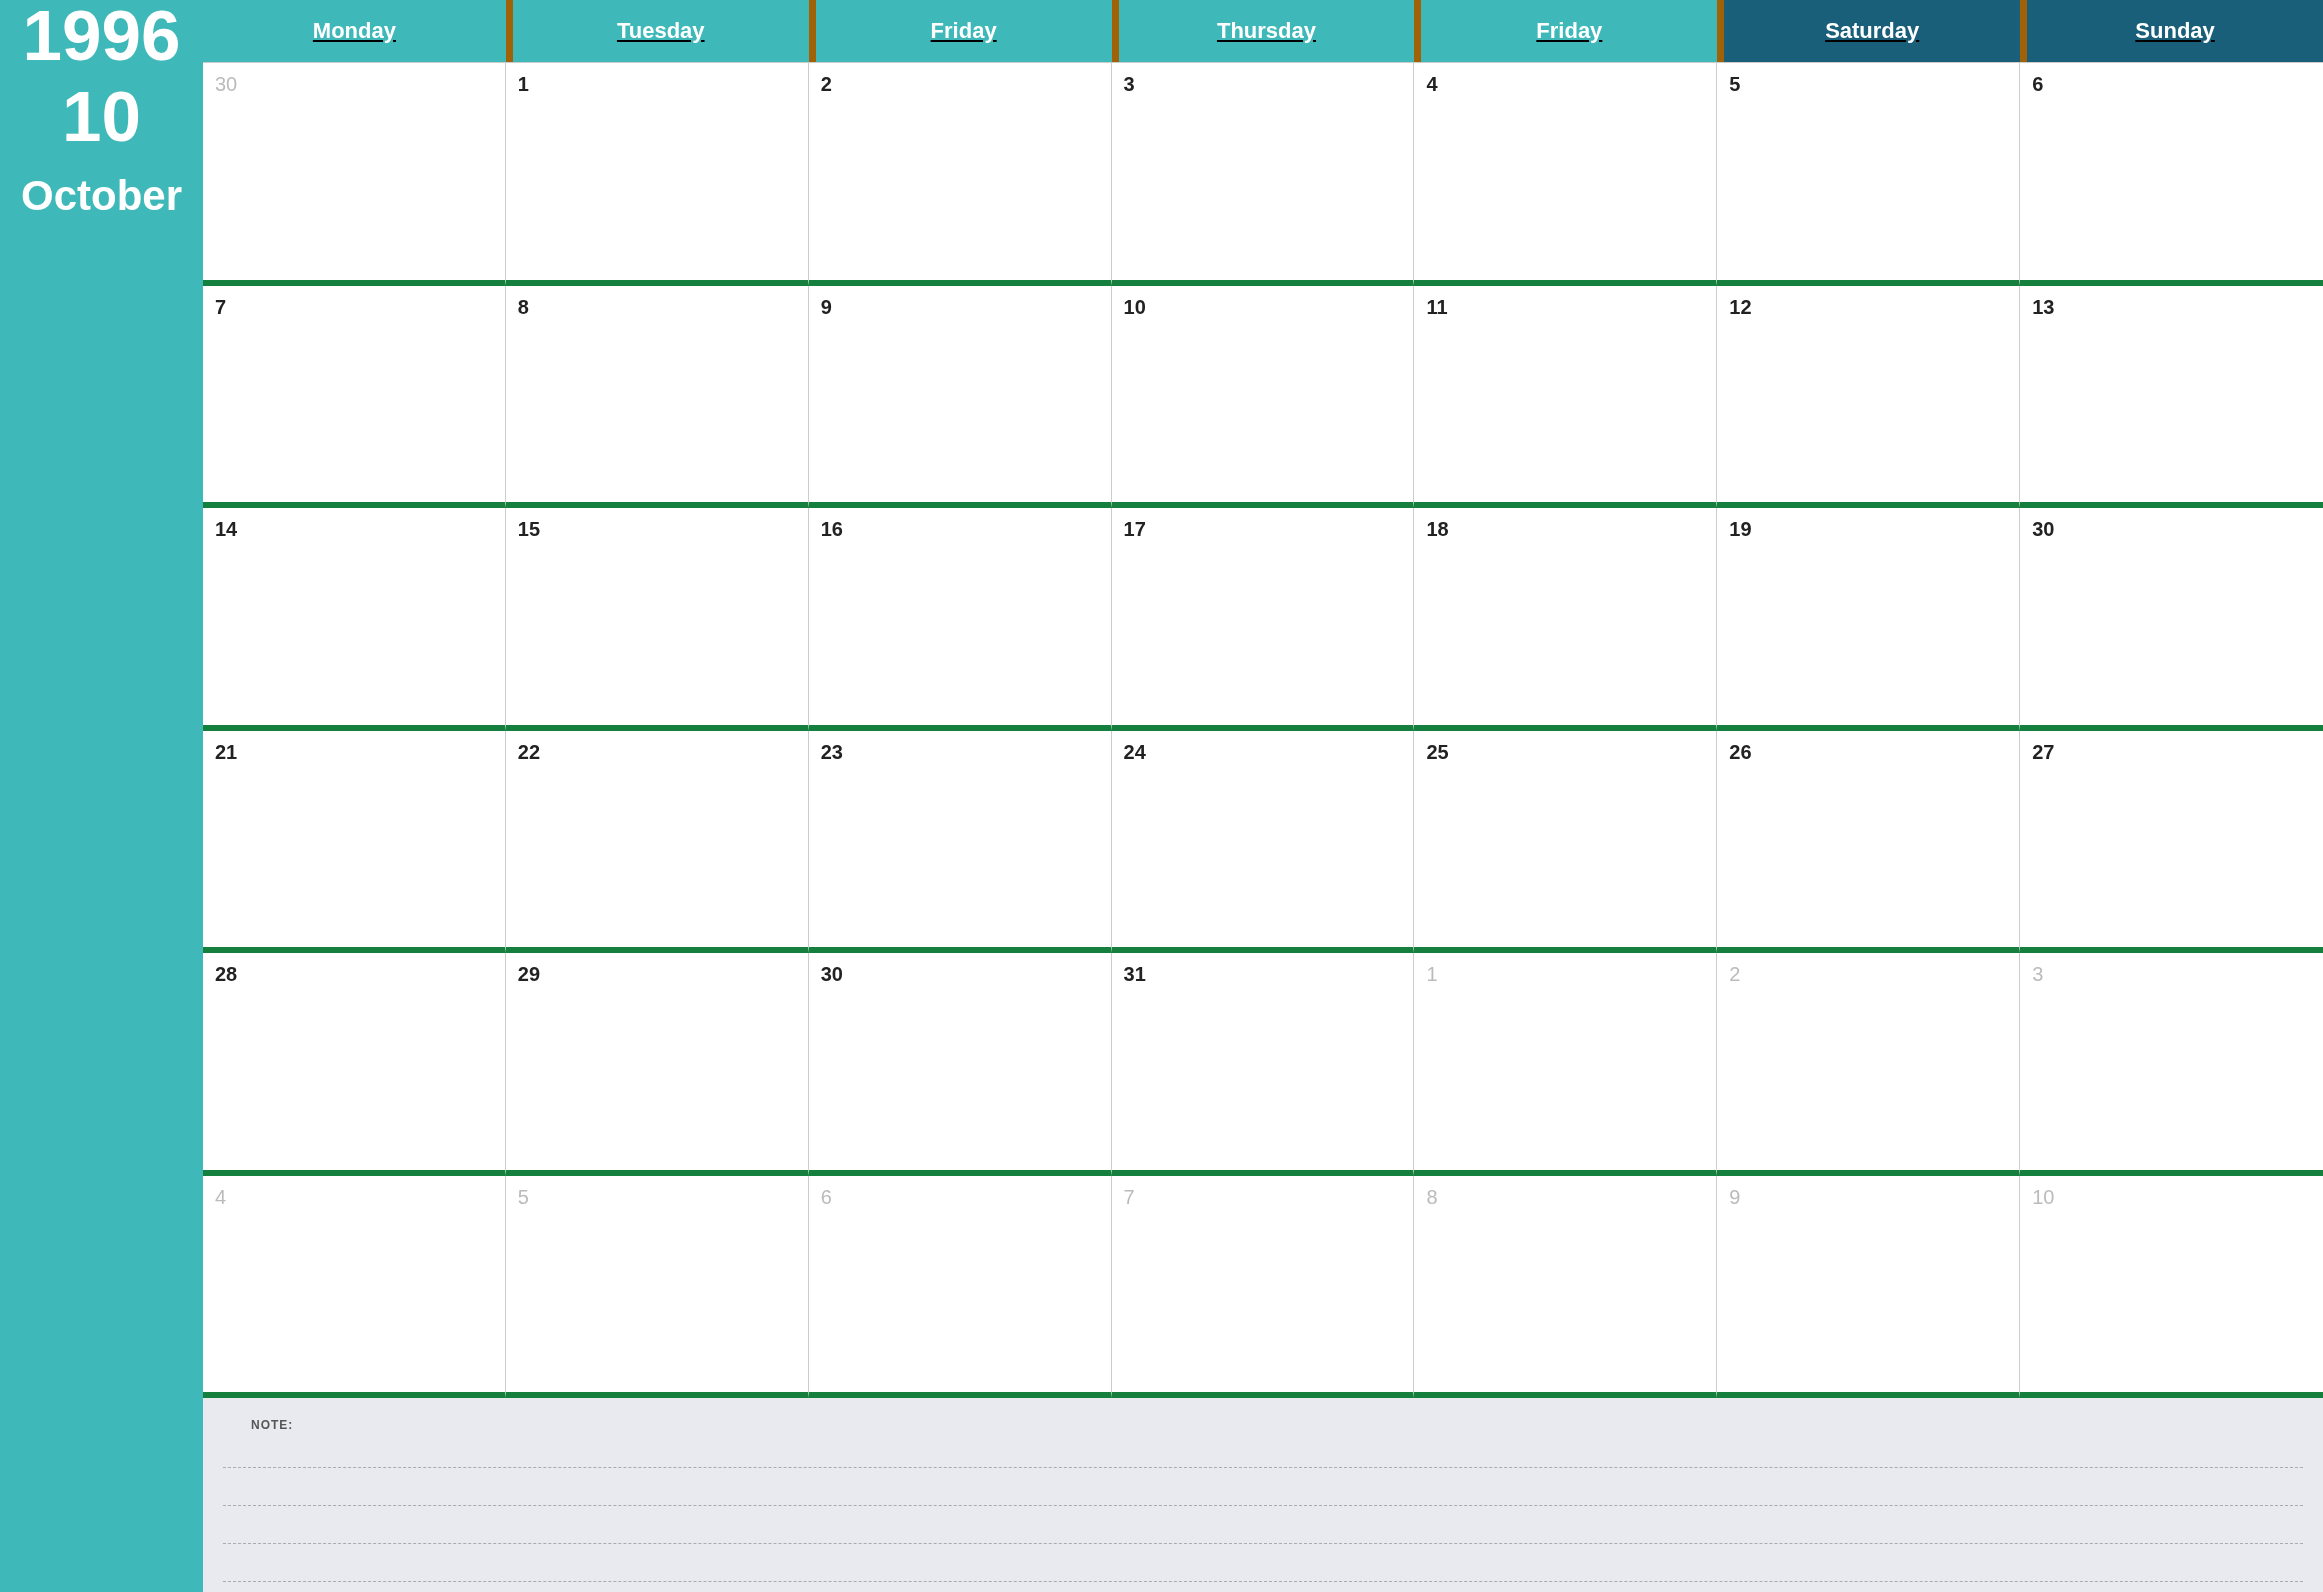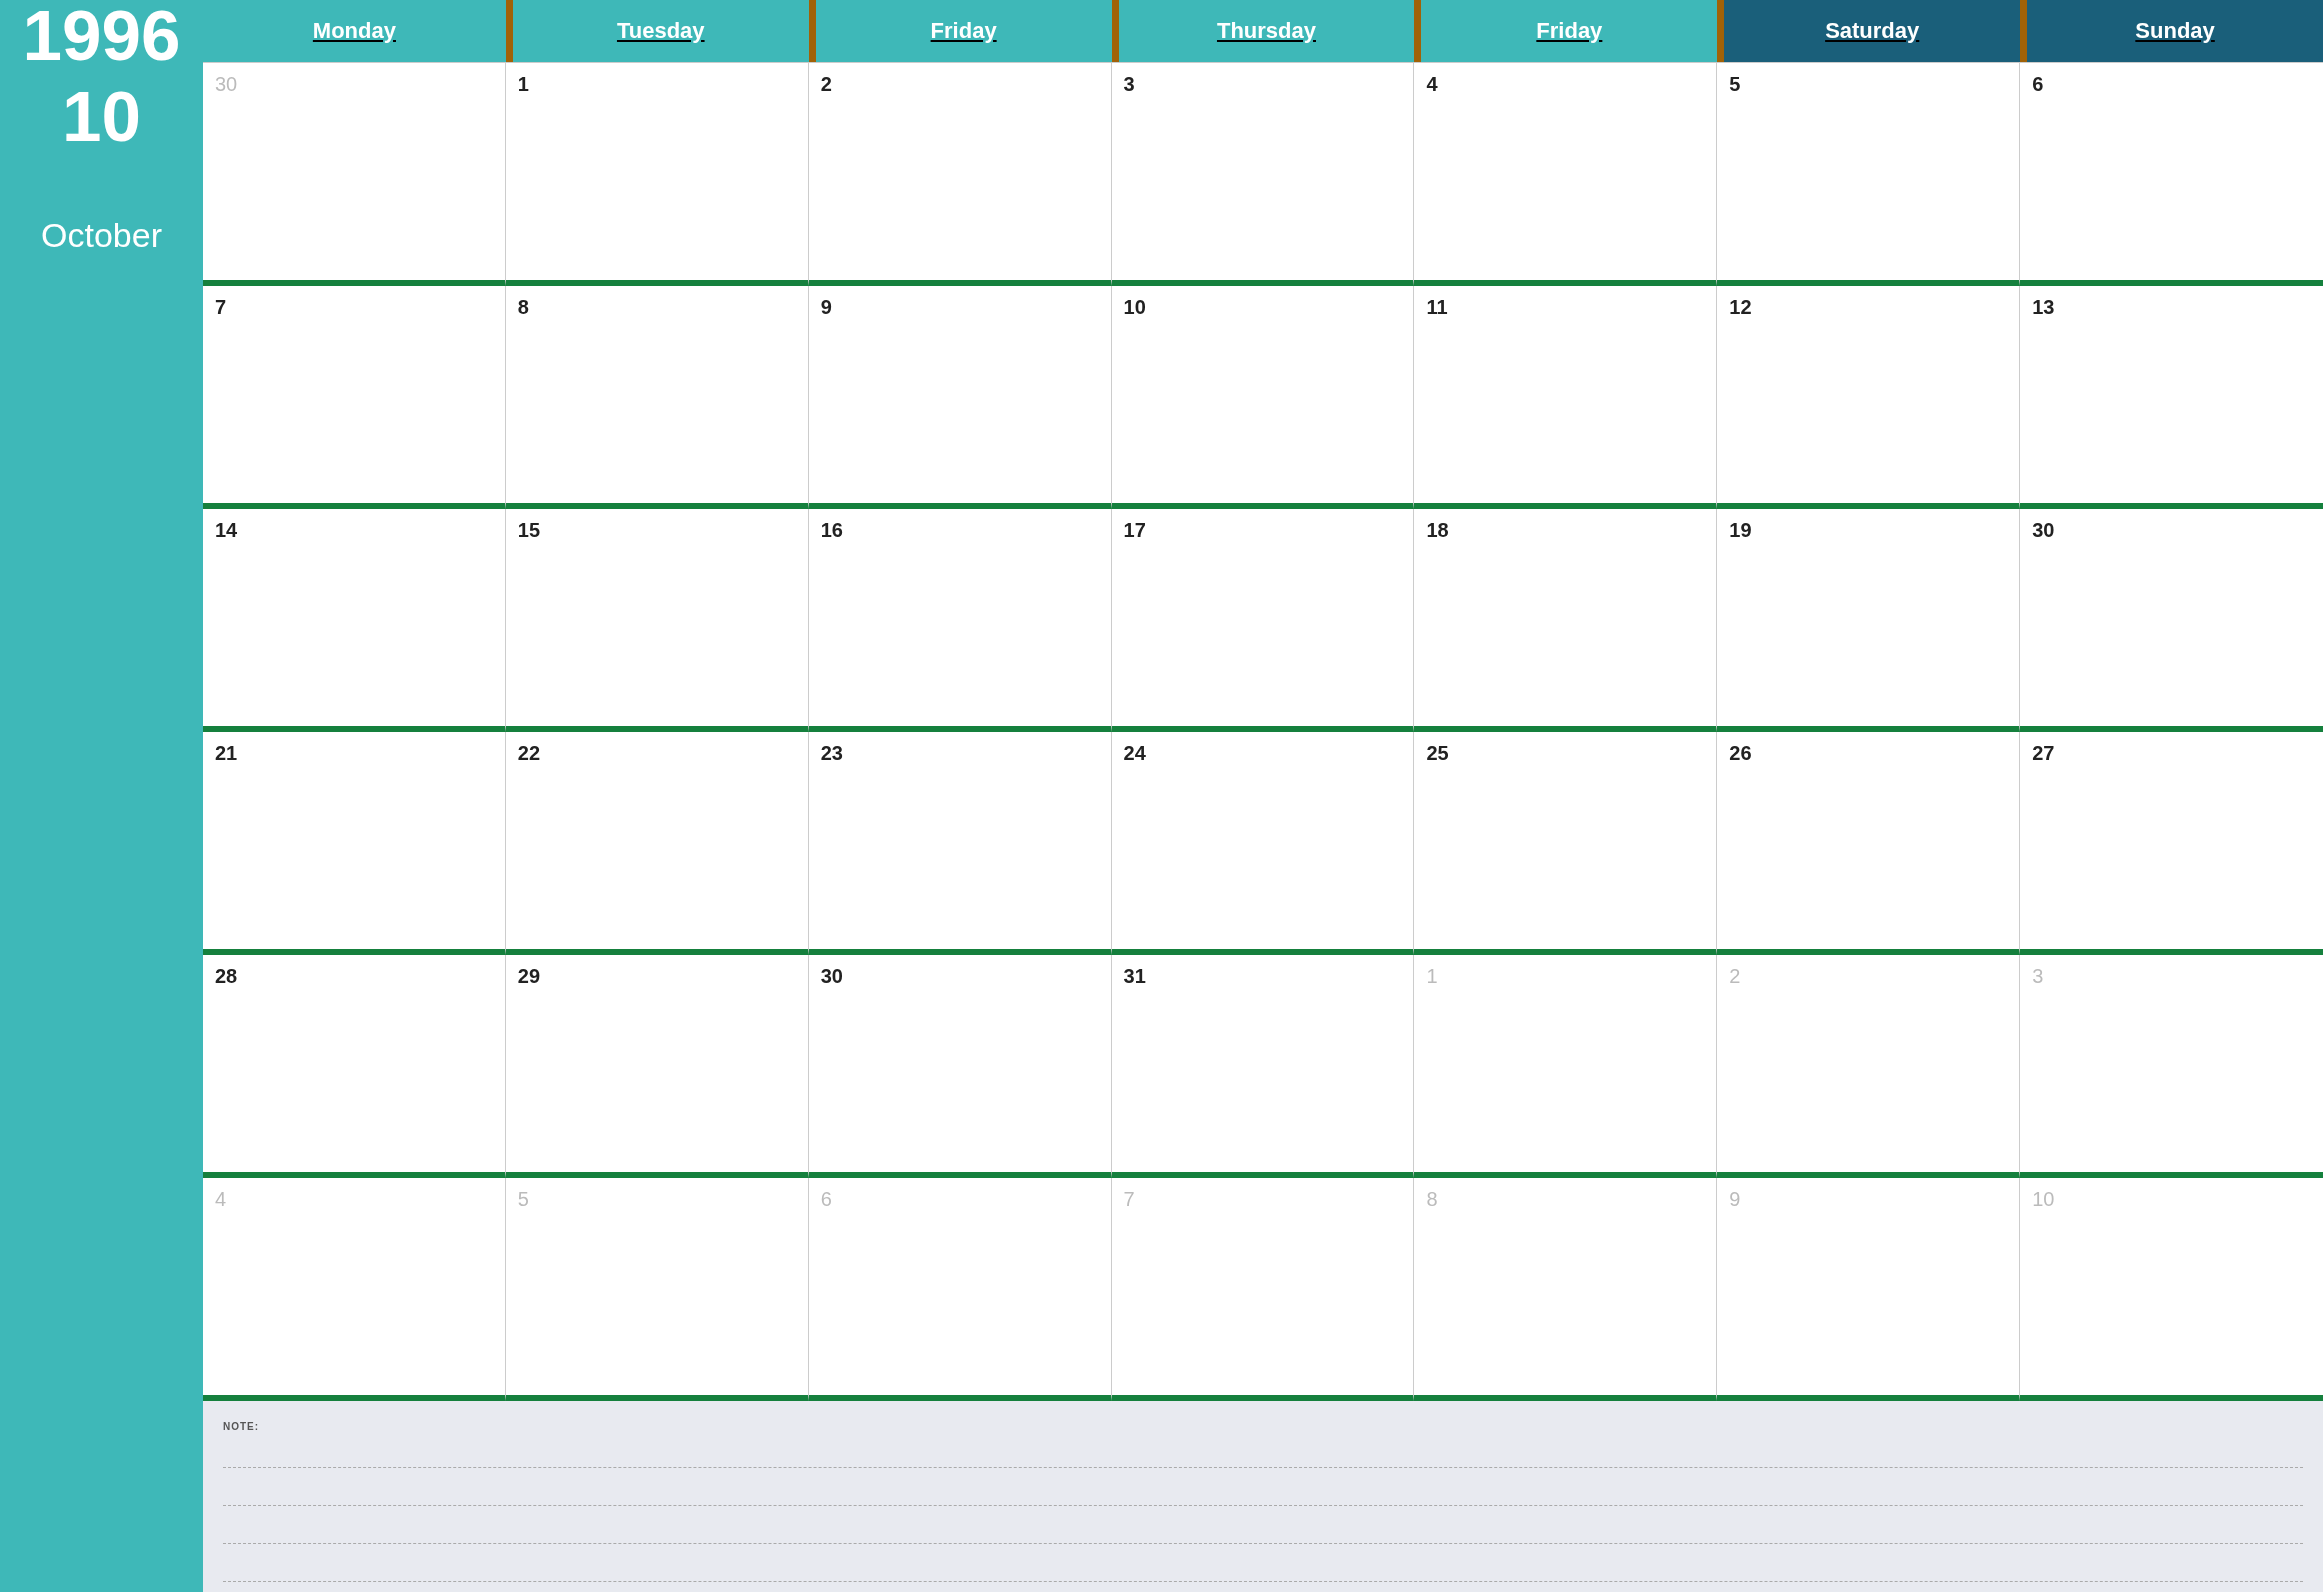--- a/index.html
+++ b/index.html
@@ -36,23 +36,22 @@
     }
 
     .sidebar-month-num {
       font-size: 71px;
       font-weight: bold;
       line-height: 1;
       margin-bottom: 20px;
     }
 
     .sidebar-month-name {
-      font-size: 34px;
-      font-weight: normal;
-      margin-top: 44px;
+      font-size: 42px;
+      font-weight: bold;
     }
 
     .calendar-main {
       flex: 1;
       display: flex;
       flex-direction: column;
       padding: 0;
     }
 
     .calendar-header {
@@ -113,25 +112,26 @@
       font-weight: normal;
     }
 
     .notes-section {
       background: #e8eaf0;
       padding: 20px 20px 10px 20px;
       border-top: none;
     }
 
     .notes-label {
-      font-size: 10px;
+      font-size: 12px;
       font-weight: bold;
       color: #555;
       margin-bottom: 6px;
       letter-spacing: 1px;
+      margin-left: 28px;
     }
 
     .notes-lines {
       display: flex;
       flex-direction: column;
       gap: 8px;
     }
 
     .notes-line {
       border-bottom: 1px dashed #aaa;

